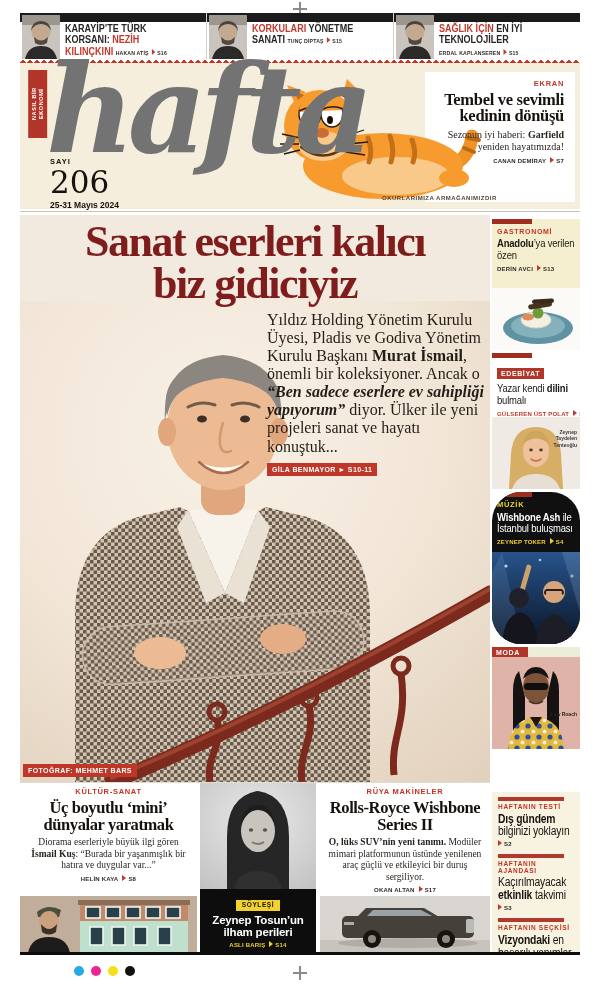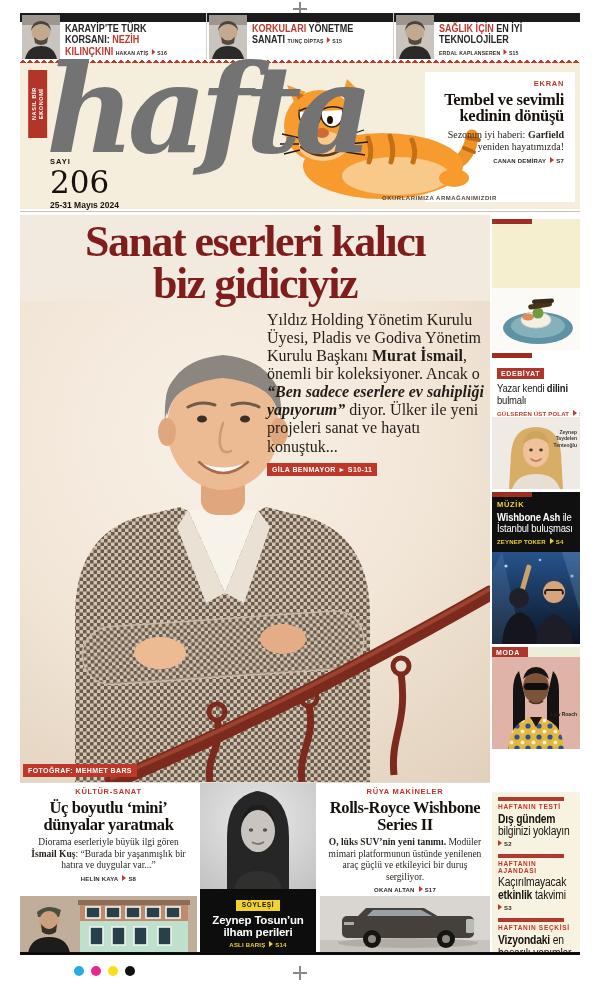--- a/index.html
+++ b/index.html
@@ -61,21 +61,21 @@
   .photocredit{position:absolute;left:3px;bottom:5px;z-index:3;}
 
   
   .panel{position:absolute;left:492px;width:88px;overflow:hidden;}
   .ptab{width:40px;height:5px;background:#9f2d20;}
   .ppad{padding:4px 5px 0 5px;}
   .hsans{font:700 11px/1.08 "Liberation Sans",sans-serif;color:#1c1916;margin-top:3px;letter-spacing:-.2px;}
   .hsans .lt{font-weight:400;}
   .p-gastro{top:219px;height:131px;background:#f5efcf;}
   .p-edeb{top:353px;height:136px;background:#fff;}
-  .p-muzik{top:492px;height:152px;background:#101010;}
+  .p-muzik{top:492px;height:152px;background:#101010;border-radius:29px;}
   .p-moda{top:647px;height:102px;background:#edeeda;}
   .p-briefs{top:792px;height:160px;background:#f8f2e0;}
   .kick-onred{display:inline-block;background:#b2352a;color:#fff;font:700 7px/1 "Liberation Sans",sans-serif;letter-spacing:.6px;padding:2px 4px;}
   .kick-y{color:#f2d22e;}
   .hwhite{color:#fff;}
   .by-red{color:#c13527;}
   .by-y{color:#f2d22e;}
   .pphoto{position:absolute;left:0;bottom:0;width:88px;}
   .pcap{position:absolute;font:700 5px/1.25 "Liberation Sans",sans-serif;color:#3a3a3a;text-align:right;}
   .cap-edeb{right:3px;top:76px;width:34px;}
@@ -265,20 +265,25 @@
     <div class="deck">
       <span>Yıldız Holding Yönetim Kurulu Üyesi, Pladis ve Godiva Yönetim Kurulu Başkanı </span><b>Murat İsmail</b><span>, önemli bir koleksiyoner. Ancak o </span><span class="q">“Ben sadece eserlere ev sahipliği yapıyorum”</span><span> diyor. Ülker ile yeni projeleri sanat ve hayatı konuştuk...</span>
       <div><span class="badge deckbadge">GİLA BENMAYOR ► S10-11</span></div>
     </div>
 
     <span class="badge photocredit">FOTOĞRAF: MEHMET BARS</span>
   </div>
 
   <div class="panel p-gastro">
     <div class="ptab"></div>
+    <div class="ppad">
+      <div class="kick" style="font-size:7px;">GASTRONOMİ</div>
+      <div class="hsans cx85"><b>Anadolu</b><span class="lt">’ya verilen özen</span></div>
+      <div class="byl" style="margin-top:3px;"><span>DERİN AVCI</span><span class="arr"></span><span class="bypg">S13</span></div>
+    </div>
     <svg class="pphoto" style="height:62px;" viewBox="0 0 88 62" preserveAspectRatio="none">
       <rect width="88" height="62" fill="#fbfaf6"></rect>
       <ellipse cx="46" cy="40" rx="35" ry="16" fill="#5f93a4"></ellipse>
       <ellipse cx="46" cy="38" rx="27" ry="12" fill="#84b1bc"></ellipse>
       <ellipse cx="44" cy="32" rx="15" ry="8" fill="#f3efe4" stroke="#ded5c3" stroke-width="1"></ellipse>
       <ellipse cx="36" cy="29" rx="6" ry="3.5" fill="#e08a5a"></ellipse>
       <circle cx="46" cy="25" r="5.5" fill="#6f9a3e"></circle>
       <rect x="36" y="15" width="24" height="5" rx="2.5" fill="#46331f" transform="rotate(-9 48 17)"></rect>
       <rect x="40" y="11" width="22" height="4.5" rx="2.2" fill="#3a2a18" transform="rotate(-4 51 13)"></rect>
     </svg>

